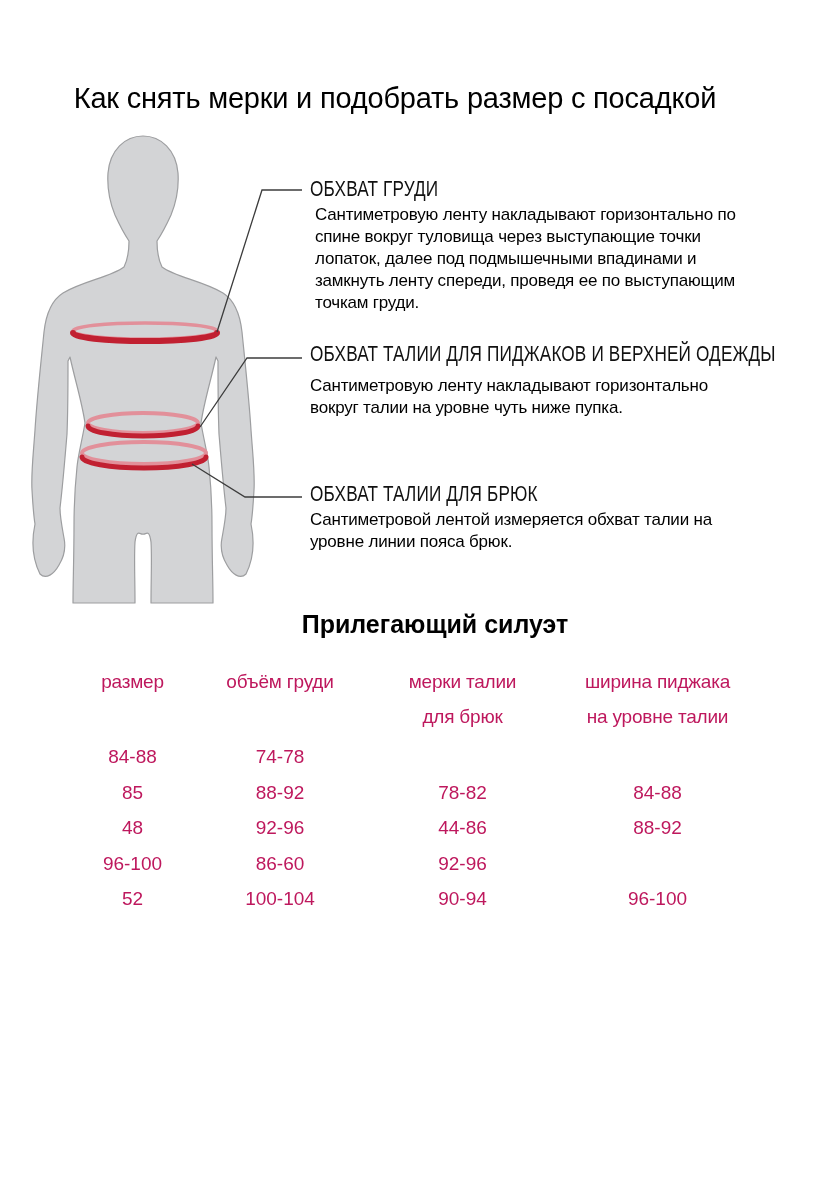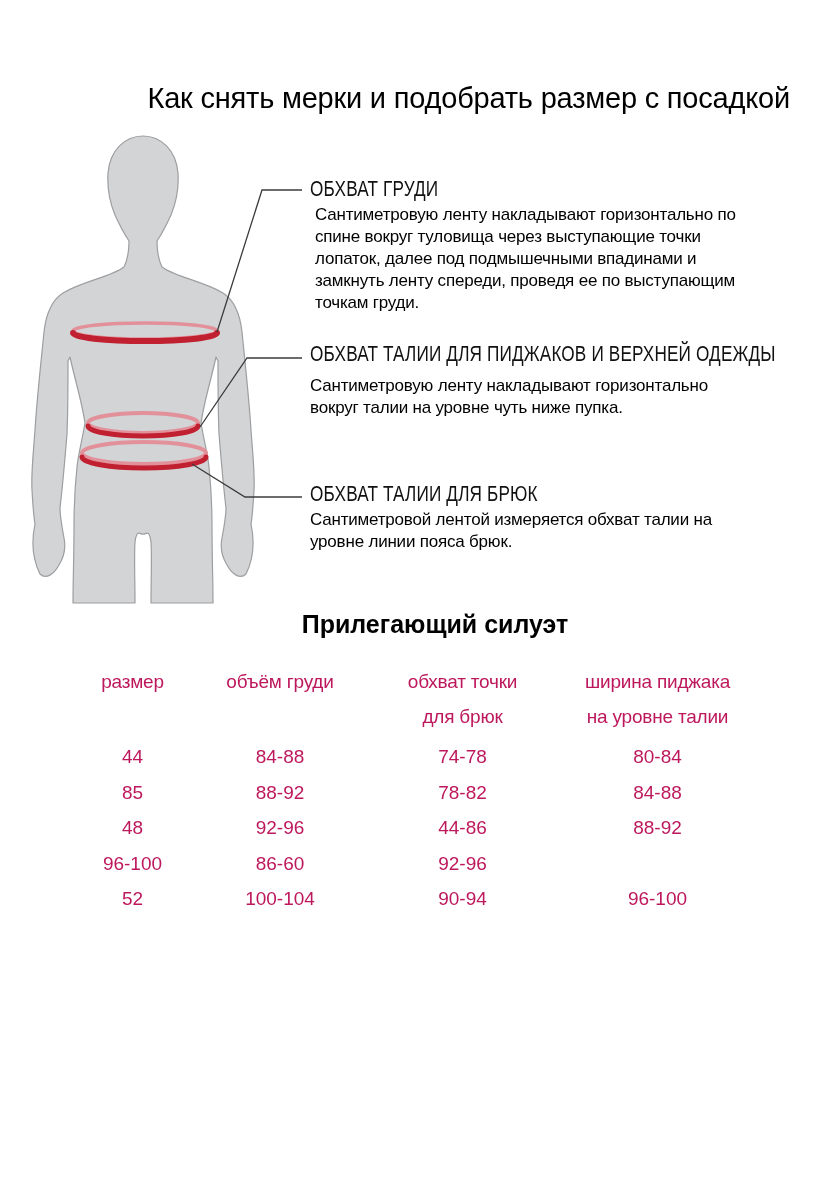--- a/index.html
+++ b/index.html
@@ -6,21 +6,21 @@
   #canvas{
     position:relative;
     width:825px;height:1200px;
     background:#ffffff;
     font-family:"Liberation Sans", sans-serif;
     color:#000;
     overflow:hidden;
   }
   .page-title{
     position:absolute;left:0;top:82px;width:790px;
-    text-align:right;
+    text-align:center;
     font-size:29px;font-weight:400;letter-spacing:-0.2px;
     color:#000;
   }
   .figure-wrap{position:absolute;left:15px;top:128px;width:300px;height:480px;}
   .sec-heading{
     position:absolute;
     font-size:22px;font-weight:400;color:#111;
     white-space:nowrap;
     transform:scaleX(0.78);transform-origin:left top;
     letter-spacing:0.2px;
@@ -146,36 +146,34 @@
   <div id="h3" class="sec-heading">ОБХВАТ ТАЛИИ ДЛЯ БРЮК</div>
   <div id="t3" class="sec-text">Сантиметровой лентой измеряется обхват талии на уровне линии пояса брюк.</div>
 
   <div class="table-title">Прилегающий силуэт</div>
 
   <div class="size-table">
     <div class="thead">
       <div class="trow">
         <div class="cell">размер</div>
         <div class="cell">объём груди</div>
-        <div class="cell">обхват точки</div>
+        <div class="cell">мерки талии</div>
         <div class="cell">ширина пиджака</div>
       </div>
       <div class="trow">
         <div class="cell"></div>
         <div class="cell"></div>
         <div class="cell">для брюк</div>
         <div class="cell">на уровне талии</div>
       </div>
     </div>
     <div class="tbody">
       <div class="trow">
-        <div class="cell">44</div>
         <div class="cell">84-88</div>
         <div class="cell">74-78</div>
-        <div class="cell">80-84</div>
       </div>
       <div class="trow">
         <div class="cell">85</div>
         <div class="cell">88-92</div>
         <div class="cell">78-82</div>
         <div class="cell">84-88</div>
       </div>
       <div class="trow">
         <div class="cell">48</div>
         <div class="cell">92-96</div>

